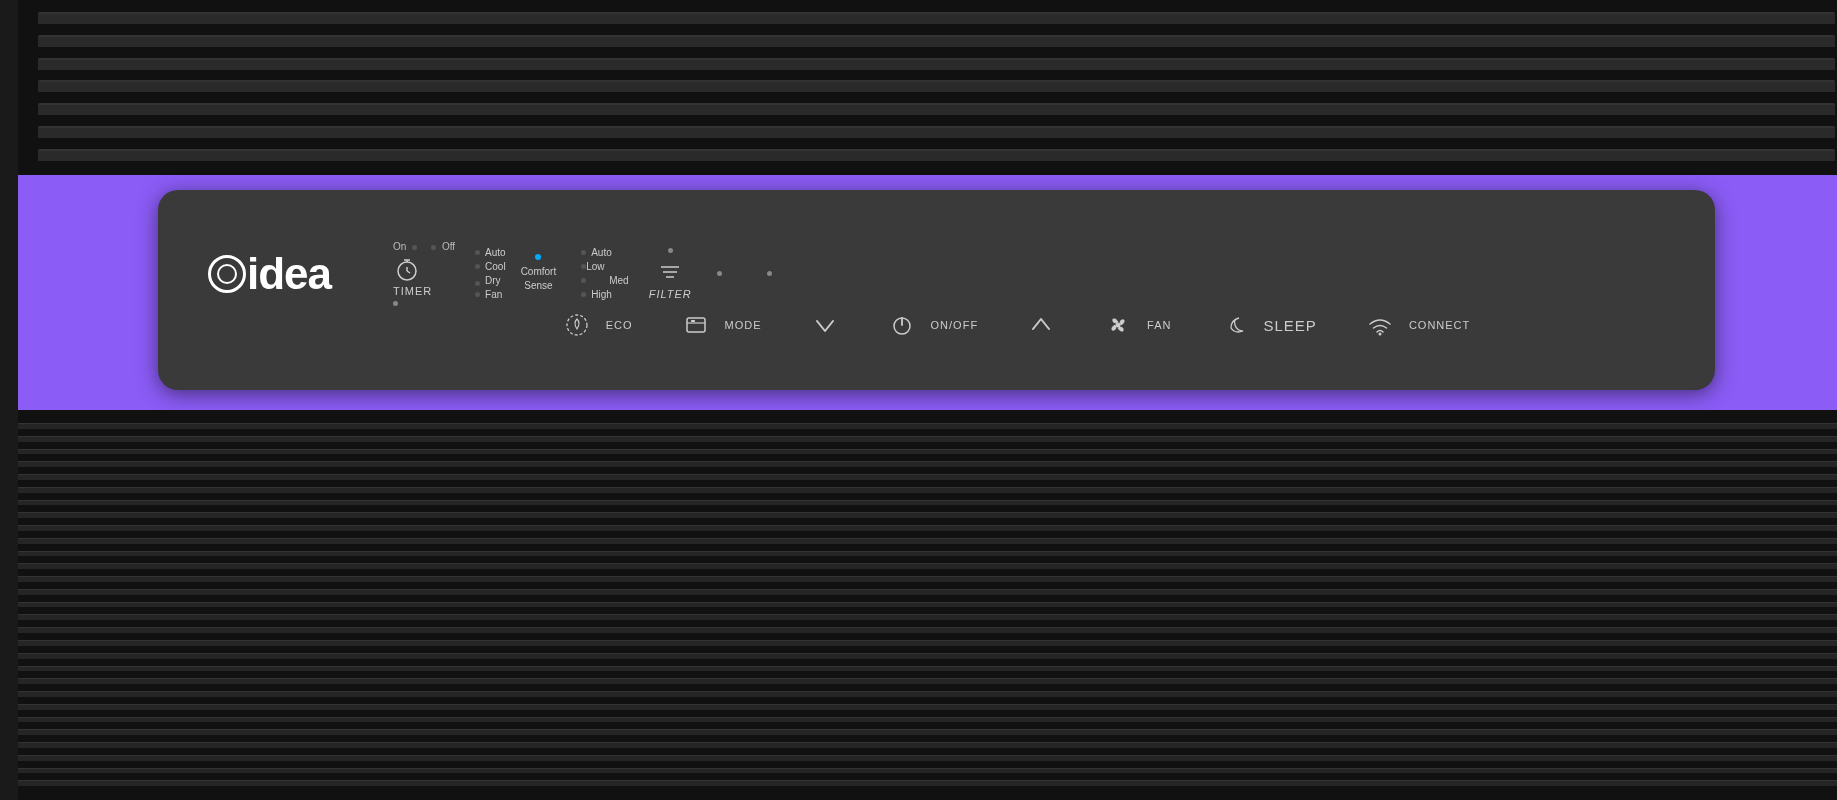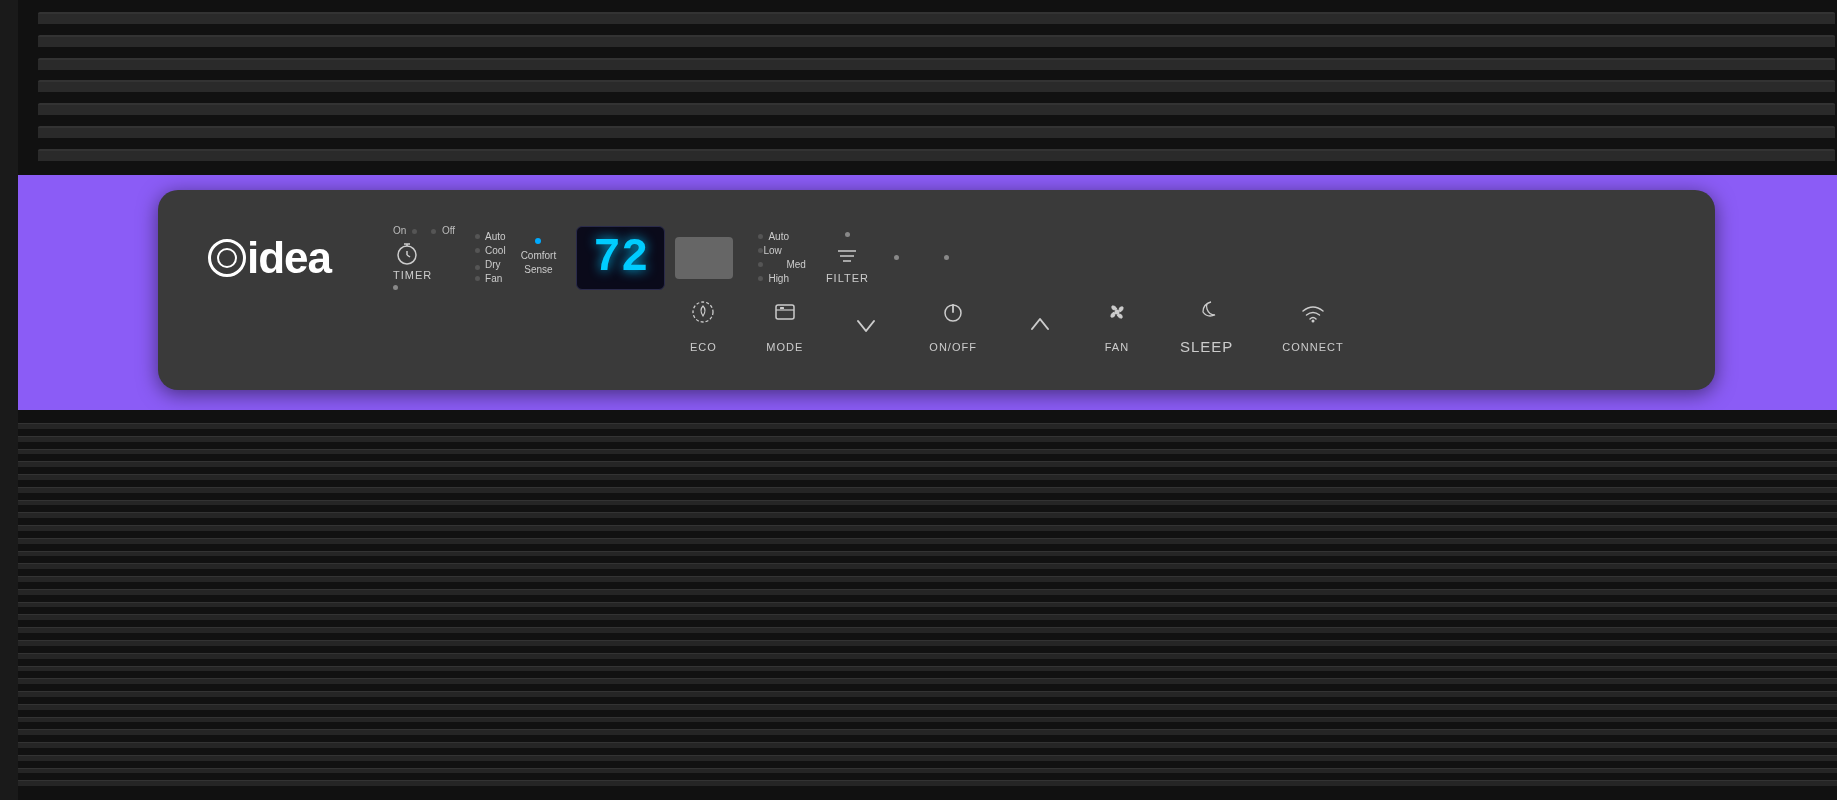--- a/index.html
+++ b/index.html
@@ -85,21 +85,21 @@
     
     .logo-section {
       width: 160px;
       flex-shrink: 0;
       display: flex;
       align-items: center;
     }
 
     .control-btn {
       display: flex;
-      flex-direction: column;
+      flex-direction: row;
       align-items: center;
       gap: 15px;
       cursor: pointer;
       padding: 0 22px;
     }
 
     
     .panel-content {
       display: flex;
       flex-direction: column;
@@ -236,26 +236,20 @@
             <span style="display:inline-block;width:5px;height:5px;border-radius:50%;background:#555;"></span>
             <span style="font-size:10px;color:#ccc;">Fan</span>
           </div>
         </div>
 
         <div style="display:flex;flex-direction:column;align-items:center;margin-left:15px;flex-shrink:0;">
           <span style="display:inline-block;width:6px;height:6px;border-radius:50%;background:#00aaff;margin-bottom:5px;"></span>
           <span style="font-size:10px;color:#ccc;text-align:center;line-height:1.4;">Comfort<br>Sense</span>
         </div>
 
-        <div style="display:flex;align-items:center;gap:10px;margin-left:20px;flex-shrink:0;">
-          <div style="background:#0a0a1a;border:1px solid #2a2a4a;border-radius:6px;padding:8px 16px;min-width:88px;text-align:center;">
-            <span style="font-size:46px;font-weight:bold;color:#00ccff;font-family:'Courier New',monospace;text-shadow:0 0 12px rgba(0,200,255,0.9);line-height:1;">72</span>
-          </div>
-          <div style="background:#666;border-radius:4px;width:58px;height:42px;"></div>
-        </div>
 
         <div style="display:flex;flex-direction:column;margin-left:25px;flex-shrink:0;gap:3px;">
           <div style="display:flex;align-items:center;gap:5px;">
             <span style="display:inline-block;width:5px;height:5px;border-radius:50%;background:#555;"></span>
             <span style="font-size:10px;color:#ccc;">Auto</span>
           </div>
           <div style="display:flex;align-items:center;">
             <span style="display:inline-block;width:5px;height:5px;border-radius:50%;background:#555;"></span>
             <span style="font-size:10px;color:#ccc;">Low</span>
           </div>
@@ -269,21 +263,21 @@
           </div>
         </div>
 
         <div style="display:flex;flex-direction:column;align-items:center;margin-left:20px;flex-shrink:0;">
           <span style="display:inline-block;width:5px;height:5px;border-radius:50%;background:#888;margin-bottom:5px;"></span>
           <svg viewBox="0 0 28 28" width="28" height="28">
             <line x1="5" y1="9" x2="23" y2="9" stroke="#ccc" stroke-width="1.5"></line>
             <line x1="7" y1="14" x2="21" y2="14" stroke="#ccc" stroke-width="1.5"></line>
             <line x1="10" y1="19" x2="18" y2="19" stroke="#ccc" stroke-width="1.5"></line>
           </svg>
-          <span style="font-size:11px;color:#ccc;letter-spacing:1px;margin-top:2px;">FILTER</span>
+          <span style="font-size:11px;color:#ccc;letter-spacing:1px;margin-top:2px;font-style:italic;">FILTER</span>
         </div>
 
         <div style="display:flex;flex-direction:column;align-items:center;margin-left:25px;flex-shrink:0;">
           <span style="display:inline-block;width:5px;height:5px;border-radius:50%;background:#888;"></span>
         </div>
         <div style="display:flex;flex-direction:column;align-items:center;margin-left:45px;flex-shrink:0;">
           <span style="display:inline-block;width:5px;height:5px;border-radius:50%;background:#888;"></span>
         </div>
 
       </div>

